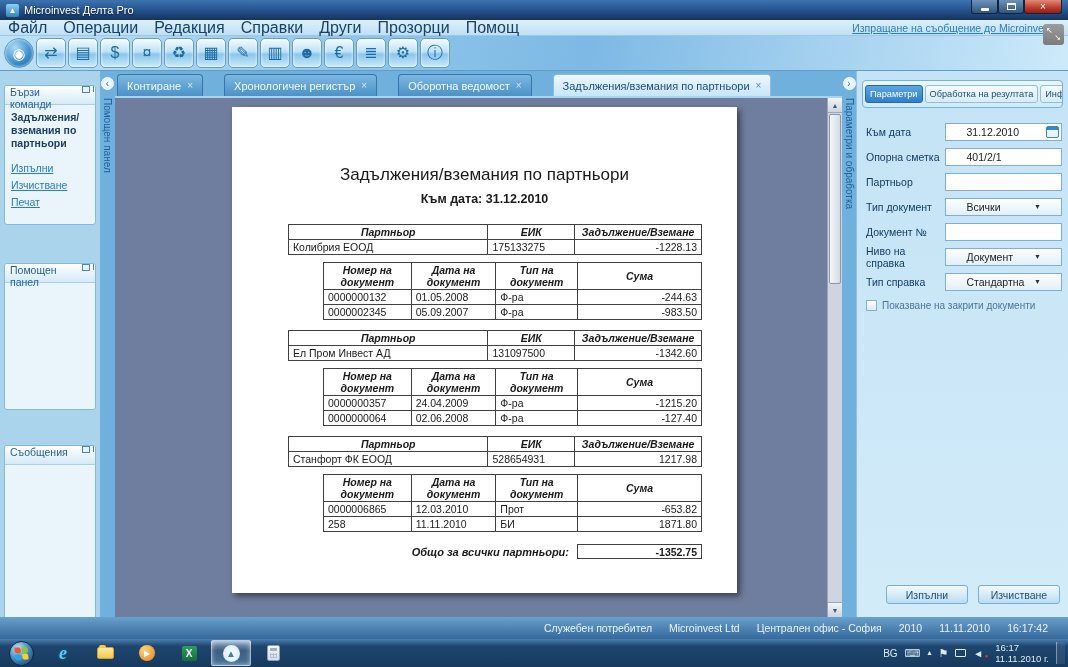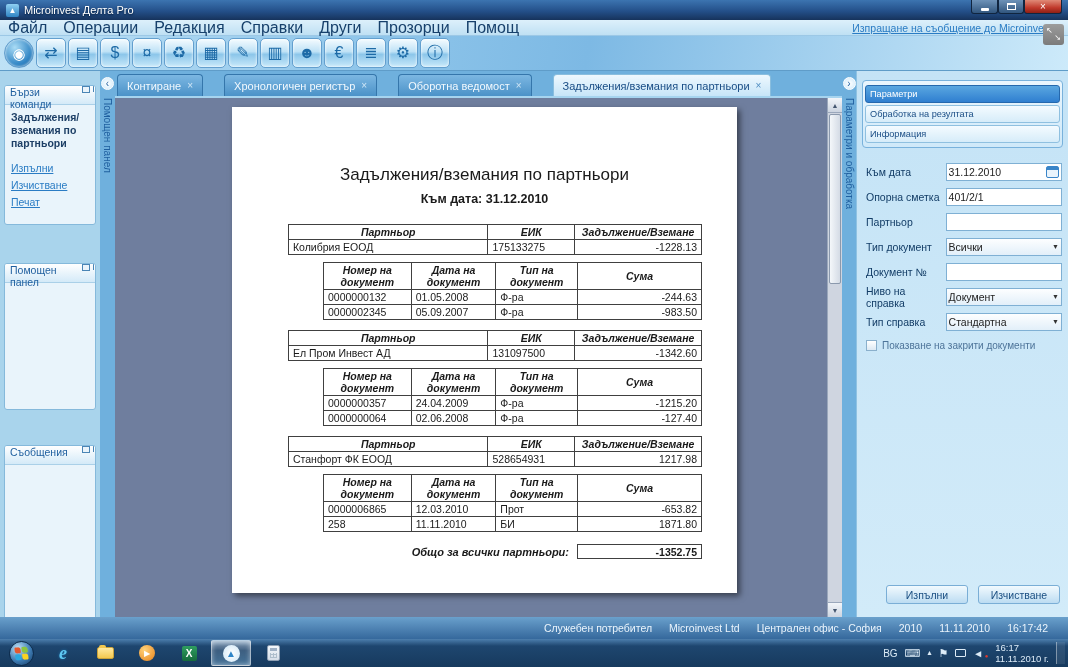--- a/index.html
+++ b/index.html
@@ -86,27 +86,27 @@
   .tvalue{width:125px;border:1px solid #404040;font-size:10.5px;font-weight:bold;text-align:right;padding:1px 4px;height:15px;}
 
   
   .vscroll{position:absolute;right:0;top:0;bottom:0;width:15px;background:#cfd5e0;border-left:1px solid #9aa7bb;}
   .sarrow{height:15px;display:flex;align-items:center;justify-content:center;font-size:7px;color:#44566f;background:linear-gradient(#f2f5f9,#ccd4e0);border-bottom:1px solid #9aa7bb;}
   .sarrow.down{position:absolute;bottom:0;left:0;right:0;border-top:1px solid #9aa7bb;border-bottom:none;}
   .sthumb{position:absolute;top:16px;left:1px;right:1px;height:170px;border:1px solid #8b99ad;border-radius:2px;background:linear-gradient(90deg,#f4f7fa,#d4dbe5);}
 
   
   .rightpanel{width:212px;background:linear-gradient(#c4e3f6,#d2ebf9);border-left:1px solid #8fc2e2;display:flex;flex-direction:column;}
-  .ptabs{margin:9px 5px 0;background:linear-gradient(#eaf6fe,#cfe9f9);border:1px solid #79b2dc;border-radius:4px;padding:4px 2px;display:flex;gap:2px;overflow:hidden;flex-direction:column;}
+  .ptabs{margin:9px 5px 0;background:linear-gradient(#eaf6fe,#cfe9f9);border:1px solid #79b2dc;border-radius:4px;padding:4px 2px;display:flex;gap:2px;overflow:hidden;}
   .ptab{font-size:9.2px;color:#1a4d85;padding:3px 4px;border:1px solid #8fc0e0;border-radius:3px;background:linear-gradient(#f4fbff,#d6ecf9);white-space:nowrap;}
   .ptab.active{background:linear-gradient(#5aa7e0,#2f7fd0);border-color:#2568ad;color:#fff;}
   .prow{display:flex;align-items:center;height:19px;margin:6px 6px 0 9px;}
   .prow:first-of-type{margin-top:14px;}
   .plabel{width:80px;font-size:10.5px;color:#123c66;}
-  .pinput,.pselect{width:117px;height:18px;border:1px solid #7fb0d4;font-size:10.5px;display:flex;align-items:center;padding:0 2px;color:#222;}
+  .pinput,.pselect{width:117px;height:18px;border:1px solid #7fb0d4;font-size:10.5px;display:flex;align-items:center;padding:0 20px;color:#222;}
   .pinput{background:#fff;position:relative;}
   .pselect{background:linear-gradient(#fdfeff,#e2eff9);justify-content:space-between;}
   .pselect .arrow{font-size:7px;color:#333;}
   .cal{position:absolute;right:2px;top:2px;width:13px;height:12px;border:1px solid #3a85c8;border-radius:2px;background:linear-gradient(#3a85c8 0 3px,#eaf4fc 3px),repeating-linear-gradient(90deg,#9cc4e4 0 1px,transparent 1px 4px);}
   .checkrow{display:flex;align-items:center;gap:5px;margin:9px 6px 0 9px;}
   .checkbox{width:11px;height:11px;border:1px solid #8ab0cc;background:linear-gradient(#ffffff,#dce9f3);}
   .checklabel{font-size:10px;color:#4d7499;}
   .spacer{flex:1;}
   .btnrow{display:flex;justify-content:flex-end;gap:10px;margin:0 8px 13px 0;}
   .pbutton{width:82px;height:19px;border:1px solid #7aaed6;border-radius:3px;background:linear-gradient(#f2fafe,#bcdcf2);color:#1b4f82;font-size:10.5px;font-family:"Liberation Sans",sans-serif;}

